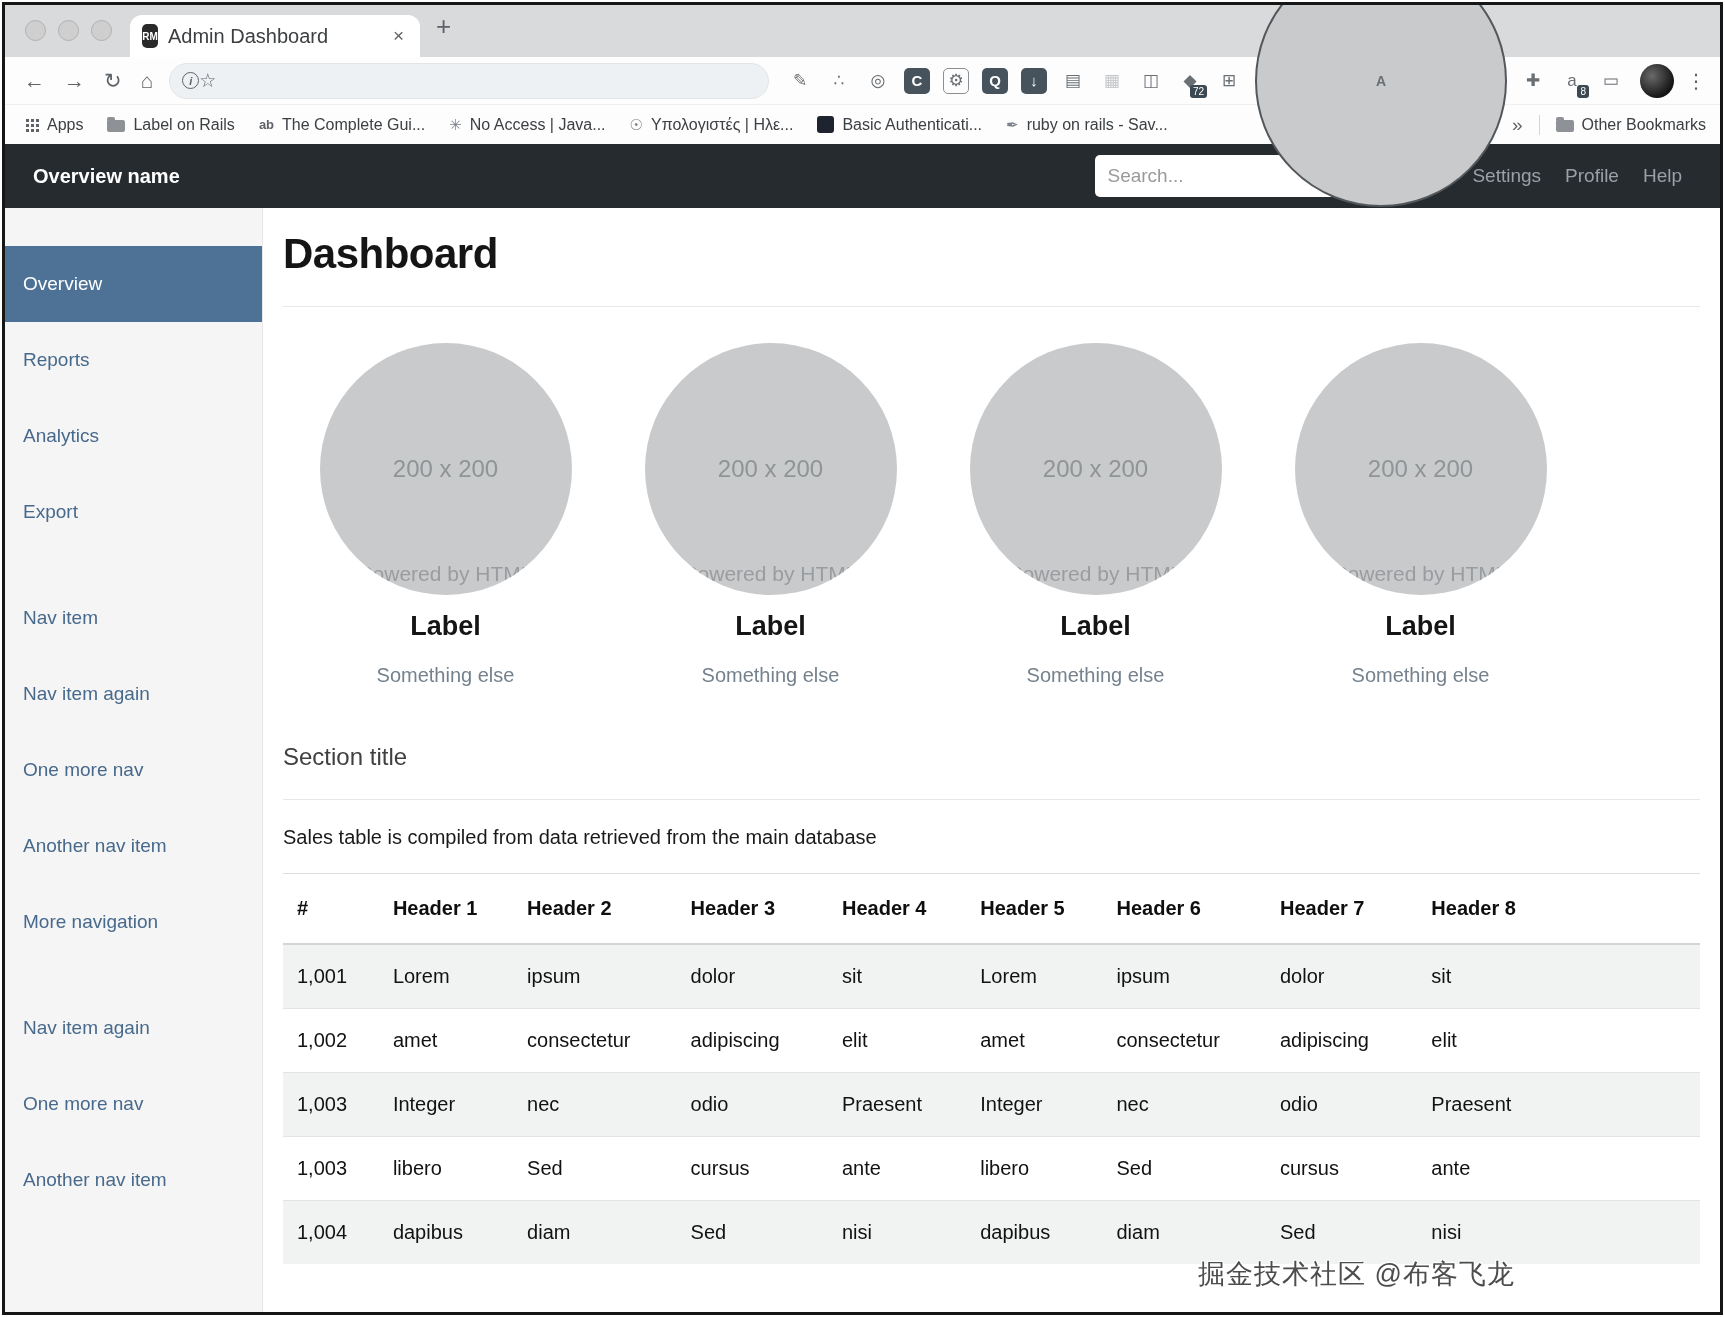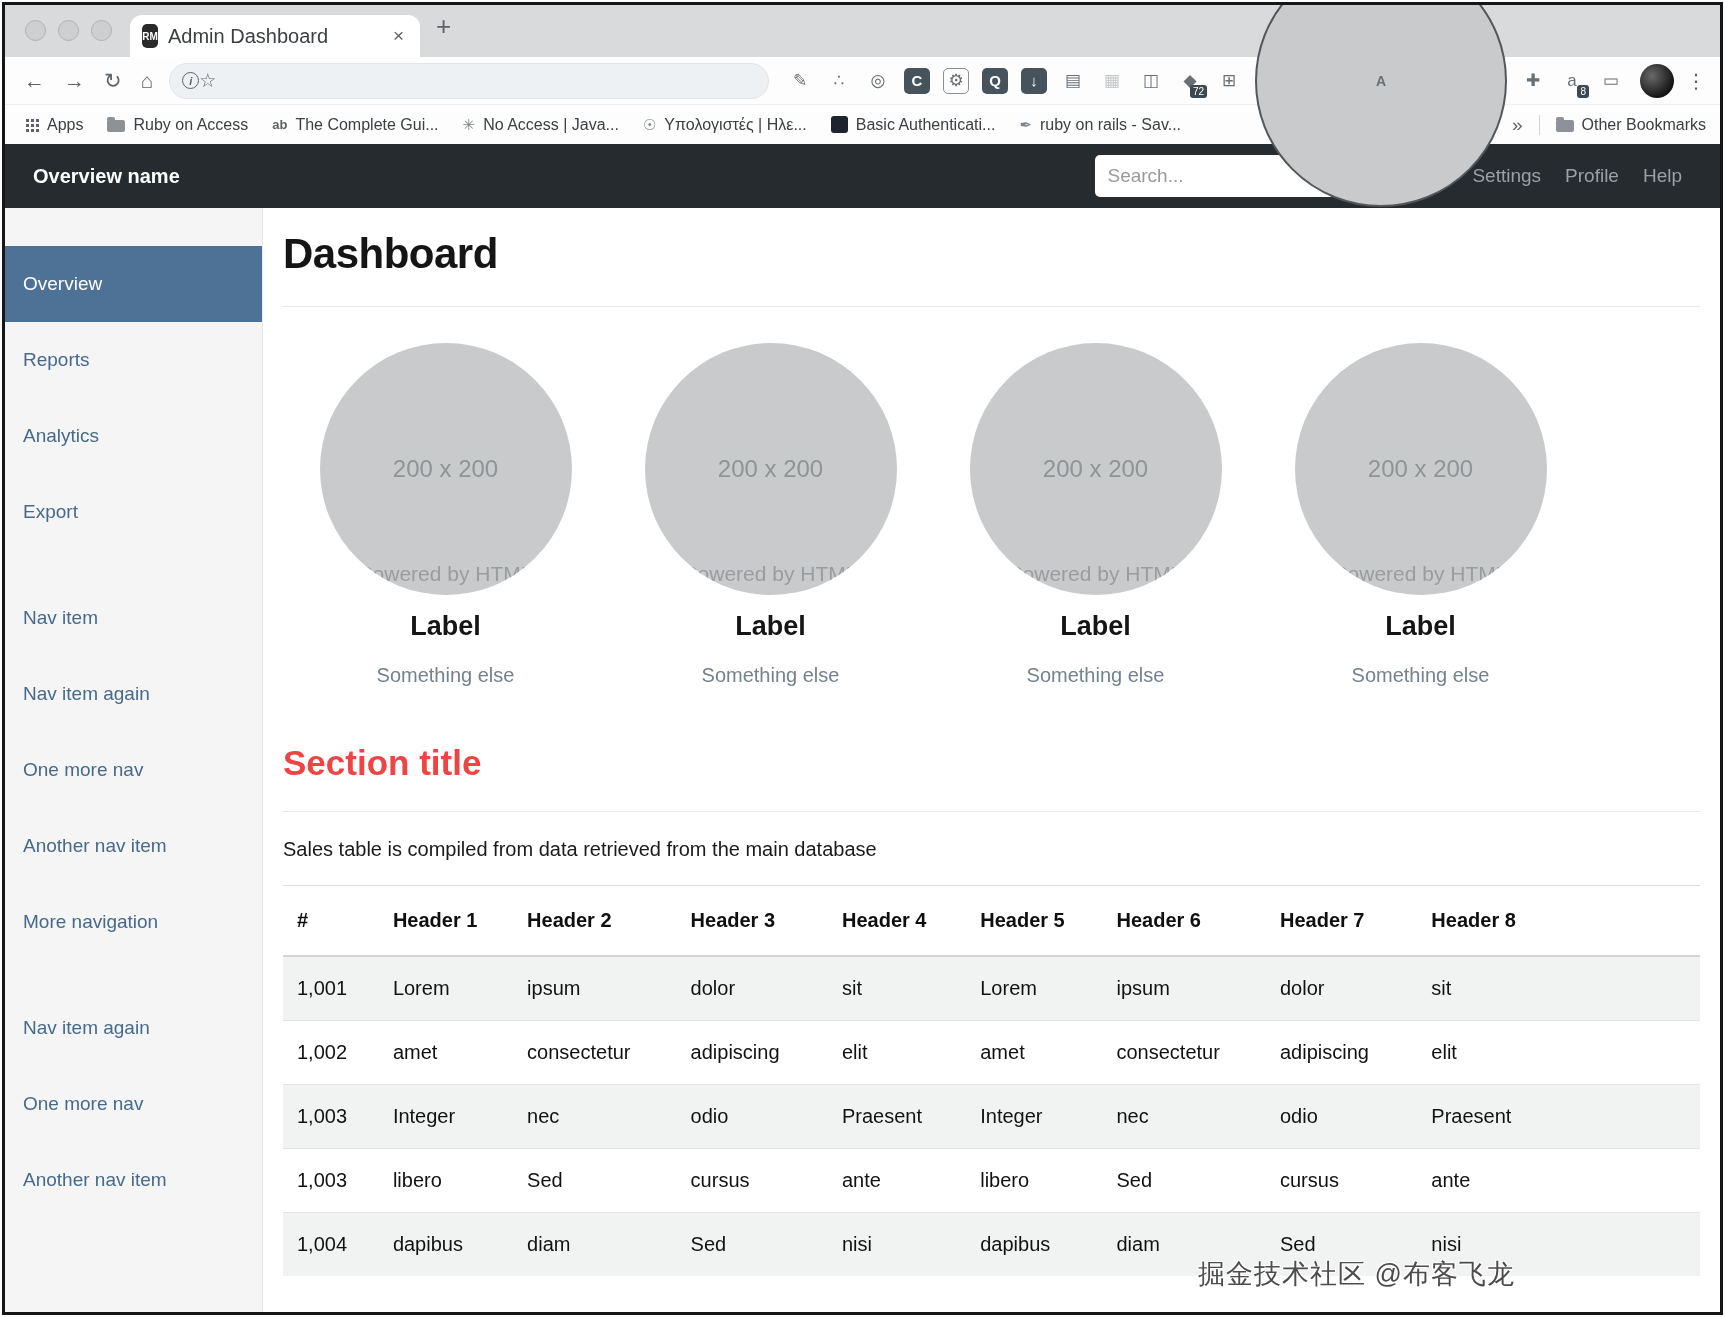--- a/index.html
+++ b/index.html
@@ -78,21 +78,21 @@
   .rule { border:none; border-top:1px solid #e8e8e8; margin-top:28px; }
   .cards { display:flex; margin-top:36px; }
   .card { width:325px; display:flex; flex-direction:column; align-items:center; flex:none; }
   .circle { width:252px; height:252px; border-radius:50%; background:#c9cacb; position:relative; overflow:hidden;
             display:flex; align-items:center; justify-content:center; }
   .size { color:#8f9496; font-size:24px; }
   .credit { position:absolute; bottom:9px; left:50%; transform:translateX(-50%); width:340px; text-align:center;
             color:#9a9da0; font-size:21px; white-space:nowrap; }
   .card-label { margin-top:16px; font-size:27px; font-weight:bold; color:#151515; }
   .card-sub { margin-top:22px; font-size:20px; color:#75828e; }
-  .h2 { font-size:35px; font-weight:bold; color:#ef4444; margin-top:56px; }
+  .h2 { font-size:24px; font-weight:normal; color:#404040; margin-top:56px; }
   .desc { margin-top:26px; font-size:20px; color:#1a1a1a; }
   .table-wrap { margin-top:24px; }
   table.data { width:100%; border-collapse:collapse; border-top:1px solid #dcdcdc; }
   table.data th { text-align:left; font-size:20px; font-weight:bold; color:#0f0f0f;
                   padding:23px 10px 23px 14px; border-bottom:2px solid #d4d4d4; }
   table.data td { font-size:20px; color:#121212; padding:20px 10px 20px 14px; border-top:1px solid #e3e3e3; }
   table.data tbody tr:nth-child(odd) { background:#f1f2f2; }
 
   .watermark { position:absolute; right:205px; bottom:20px; font-size:27px; color:#4d4d4d; z-index:6;
                letter-spacing:1px; white-space:nowrap;
@@ -182,21 +182,21 @@
     <div class="kebab">⋮</div>
   </div>
 
   <div class="bookmarks" id="bmbar">
     <div class="bm-item">
         <span class="apps-grid"></span>
         <span class="bm-label">Apps</span>
       </div>
       <div class="bm-item">
         <span class="folder-ic"></span>
-        <span class="bm-label">Ruby on Access</span>
+        <span class="bm-label">Label on Rails</span>
       </div>
       <div class="bm-item">
         <span class="bm-ab">ab</span>
         <span class="bm-label">The Complete Gui...</span>
       </div>
       <div class="bm-item">
         <span class="bm-glyph">✳</span>
         <span class="bm-label">No Access | Java...</span>
       </div>
       <div class="bm-item">

